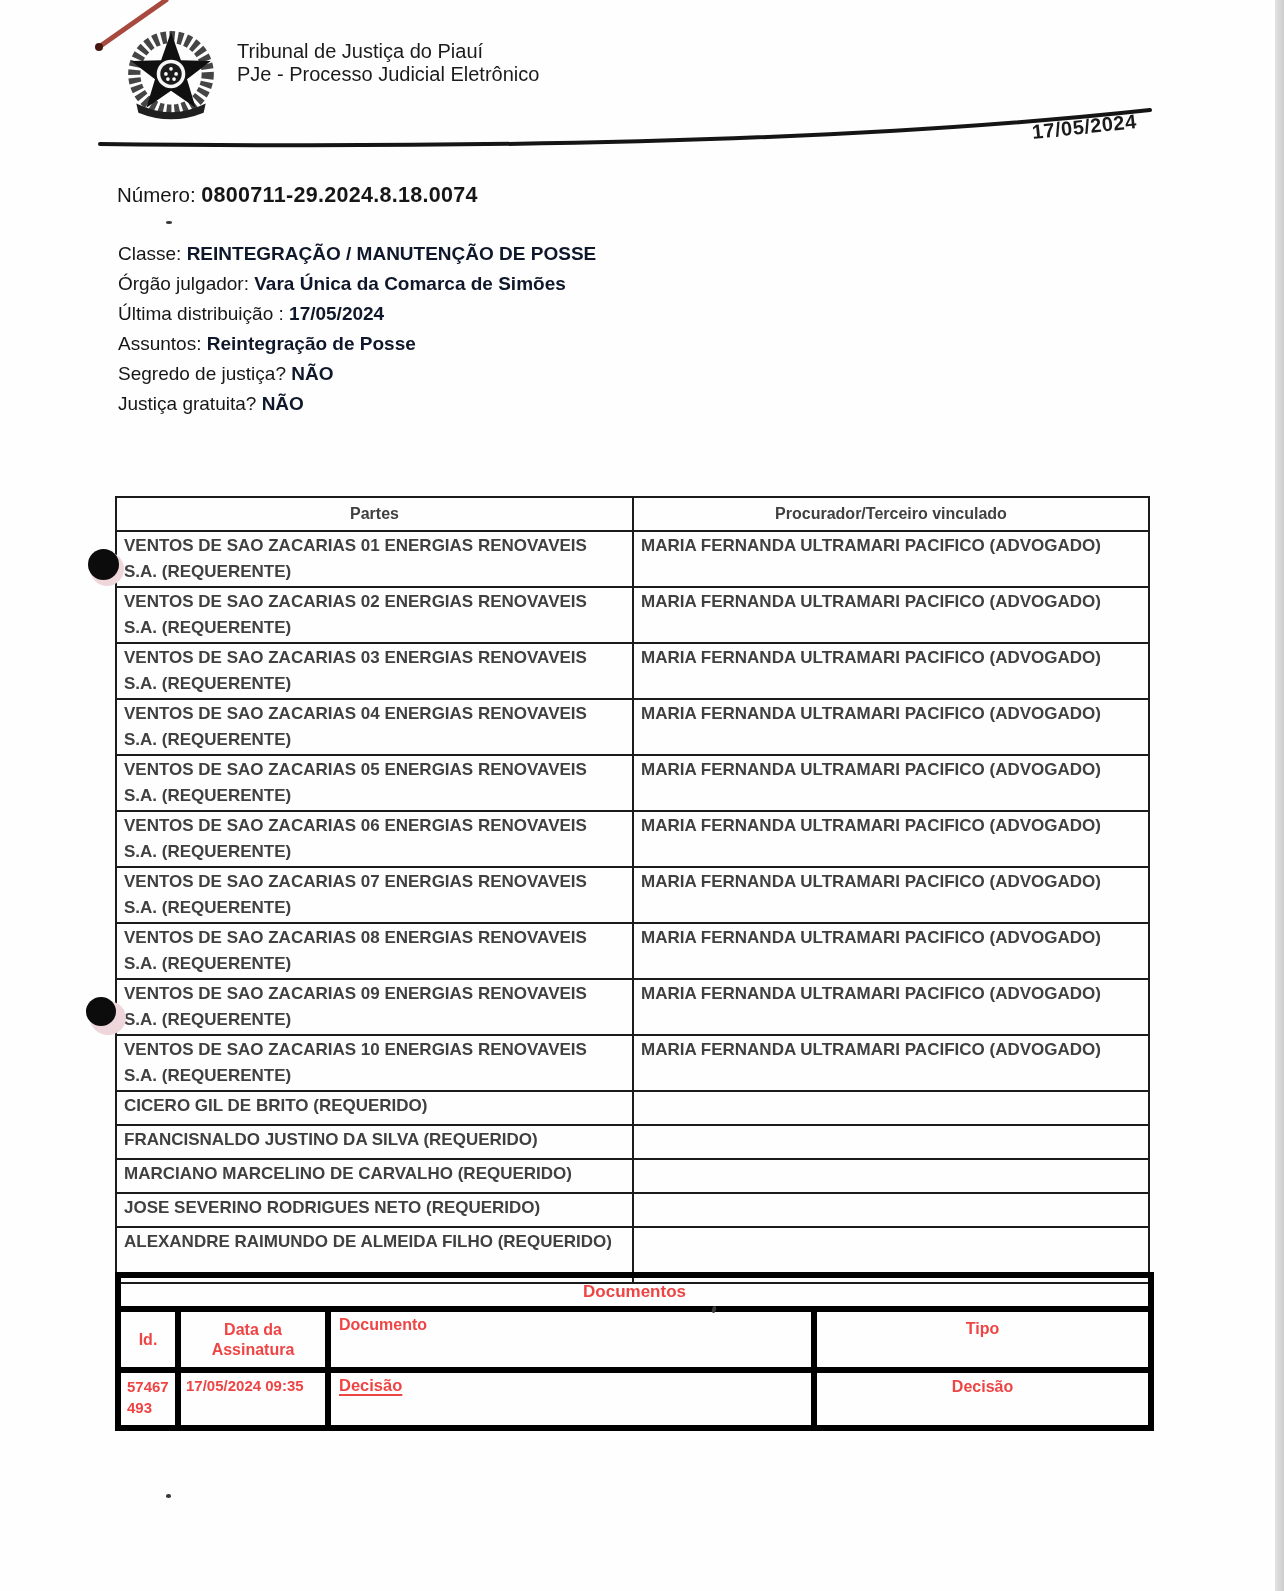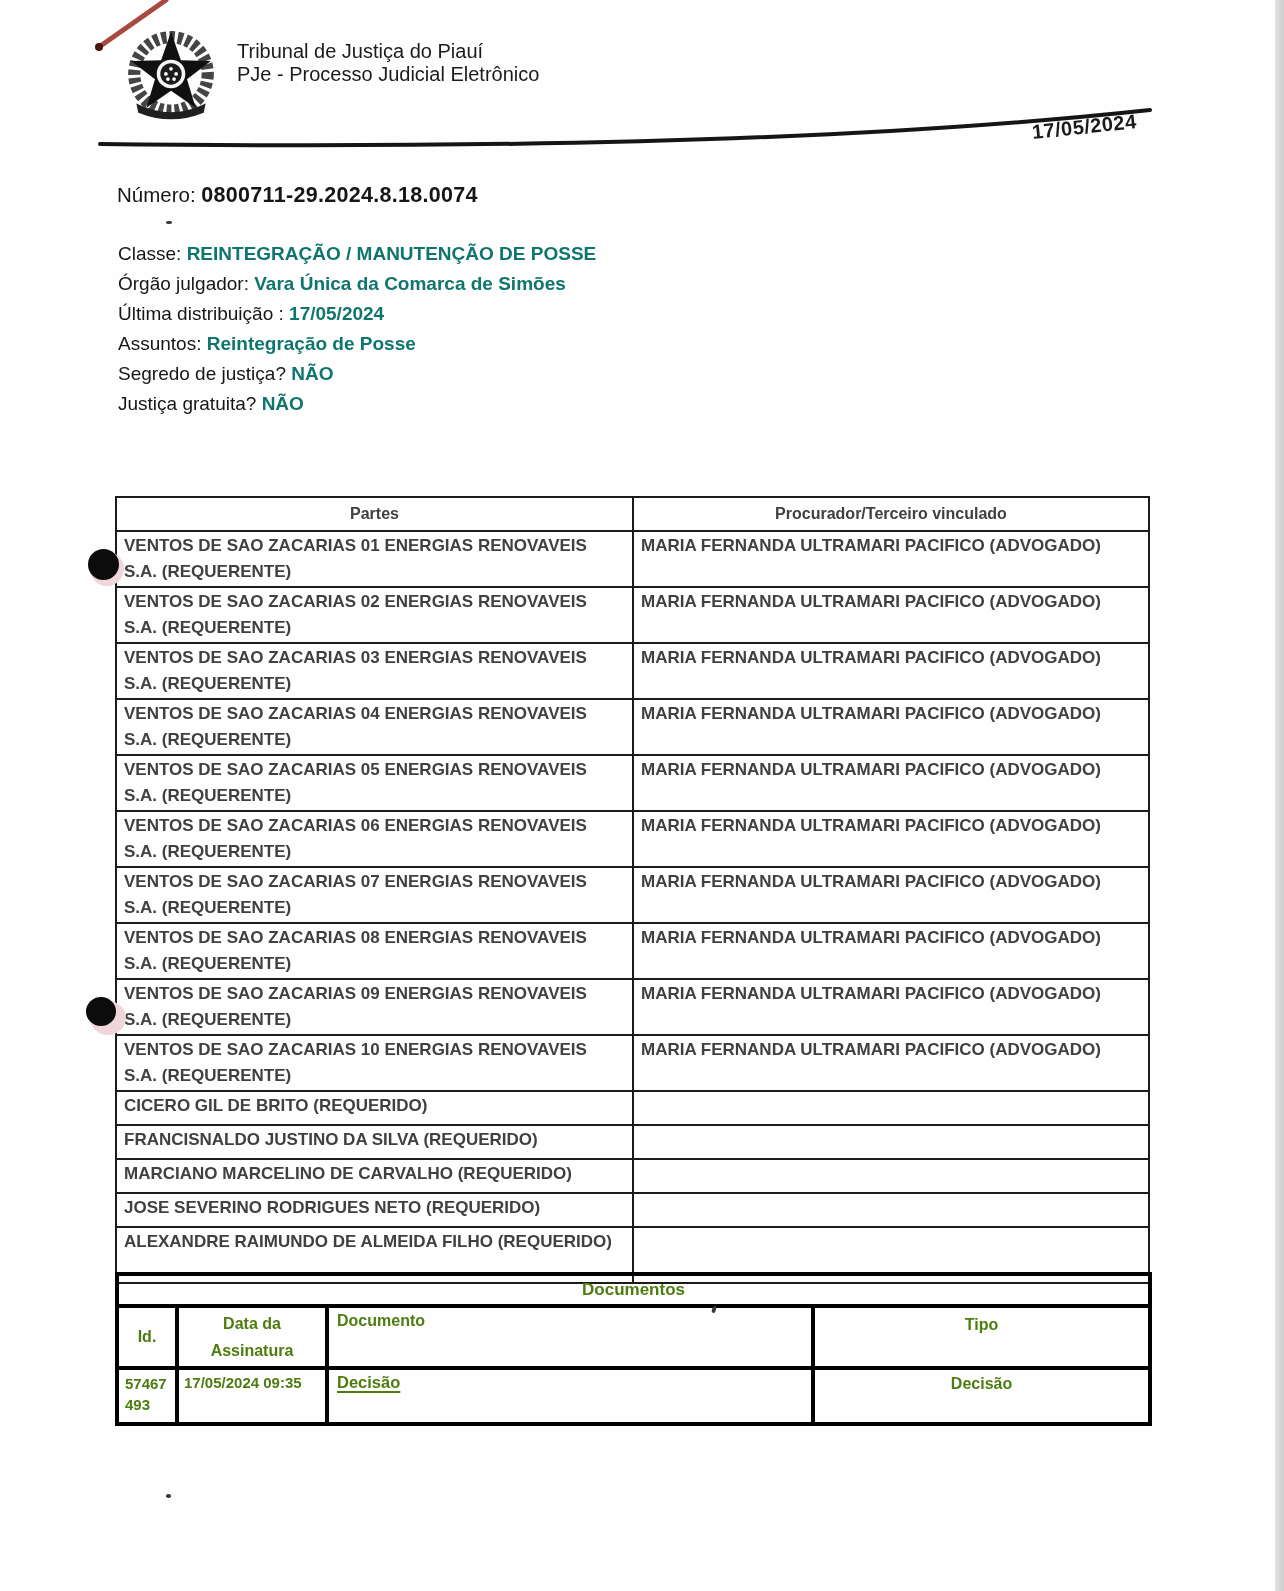--- a/index.html
+++ b/index.html
@@ -15,36 +15,36 @@
   .emblem{position:absolute;left:112px;top:26px;}
   .org{position:absolute;left:237px;top:40px;font-size:20px;line-height:23px;color:#1b1b1b;}
   .divider{position:absolute;left:94px;top:98px;}
   .scan-date{position:absolute;left:1032px;top:121px;font-size:20px;font-weight:bold;
     transform:rotate(-6deg);transform-origin:left center;letter-spacing:.5px;color:#1a1a1a;}
   
   .numero{position:absolute;left:117px;top:183px;font-size:20.5px;}
   .numero .val{font-size:21.5px;font-weight:bold;letter-spacing:.3px;}
   .fields{position:absolute;left:118px;top:239px;font-size:19px;line-height:30px;}
   .fields .lbl{font-weight:400;}
-  .fields .val{font-weight:bold;color:#0f766e;margin-top:41px;}
+  .fields .val{font-weight:bold;color:#0f172a;margin-top:41px;}
   
   table{border-collapse:collapse;table-layout:fixed;}
   .parties{position:absolute;left:115px;top:496px;width:1033px;}
   .parties td{border:2px solid #1b1b1b;font-weight:bold;font-size:17px;line-height:26px;
     padding:1px 20px 1px 7px;vertical-align:top;color:#404040;}
   .parties thead td{text-align:center;vertical-align:middle;font-size:16px;padding:2px;height:28px;}
   .parties tr.r2{height:56px;}
   .parties tr.r1{height:34px;}
   
   .docs{position:absolute;left:115px;top:1272px;width:1033px;}
-  .docs td{border:4px solid #000000;font-weight:bold;color:#4d7c0f;vertical-align:top;}
+  .docs td{border:6px solid #000000;font-weight:bold;color:#ef4444;vertical-align:top;}
   .docs .banner td{height:26px;text-align:center;font-size:17px;vertical-align:middle;}
   .docs .head td{font-size:16px;height:46px;}
   .docs .head .c-id{text-align:center;vertical-align:middle;}
-  .docs .head .c-data{text-align:center;vertical-align:middle;line-height:27px;padding:2px 4px;}
+  .docs .head .c-data{text-align:center;vertical-align:middle;line-height:20px;padding:2px 4px;}
   .docs .head .c-doc{text-align:left;padding:4px 2px 0 8px;}
   .docs .head .c-tipo{text-align:center;padding-top:8px;}
   .docs .row td{height:46px;}
   .docs .row .c-id{font-size:15px;line-height:21px;word-break:break-all;padding:3px 6px;text-align:left;}
   .docs .row .c-data{font-size:15px;padding:4px 2px 0 5px;white-space:nowrap;}
   .docs .row .c-doc{font-size:16.5px;padding:3px 2px 0 8px;}
   .docs .row .c-doc .doclink{text-decoration:underline;text-underline-offset:3px;text-decoration-thickness:2px;}
   .docs .row .c-tipo{font-size:16px;text-align:center;padding-top:5px;}
   
   .hole{position:absolute;border-radius:50%;}

